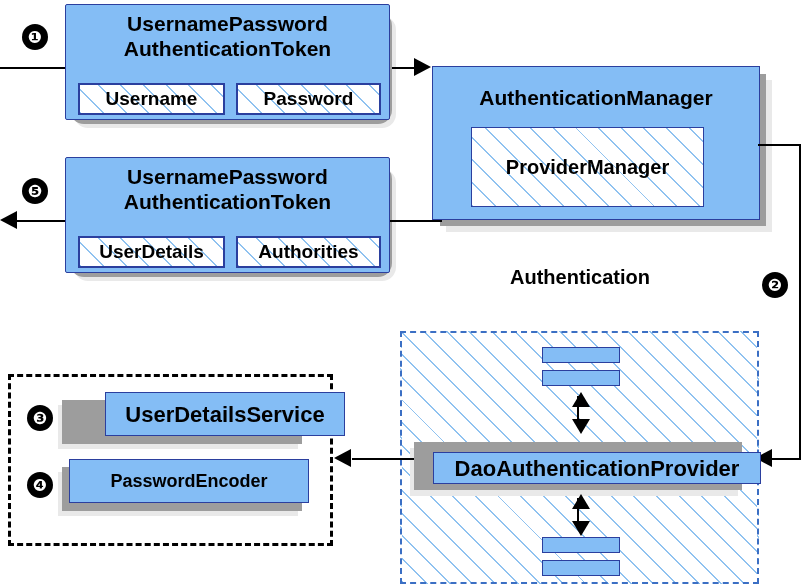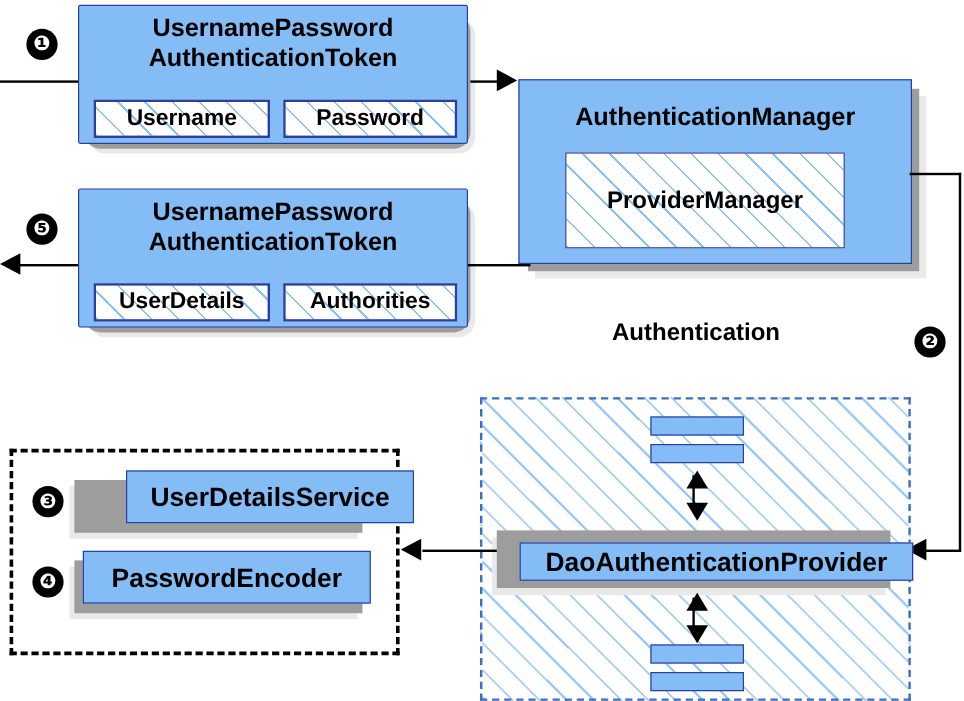--- a/index.html
+++ b/index.html
@@ -161,16 +161,16 @@
   <div class="shadow-far" style="left:58px;top:405px;width:240px;height:44px;"></div>
   <div class="shadow-near" style="left:62px;top:400px;width:240px;height:44px;"></div>
   <div class="node blue" style="left:69px;top:392px;width:240px;height:44px;margin-left:36px;">
     <span class="t-title" style="font-size:22px;">UserDetailsService</span>
   </div>
 
   <div class="bullet" style="left:27px;top:472px;">❹</div>
   <div class="shadow-far" style="left:58px;top:472px;width:240px;height:44px;"></div>
   <div class="shadow-near" style="left:62px;top:467px;width:240px;height:44px;"></div>
   <div class="node blue" style="left:69px;top:459px;width:240px;height:44px;">
-    <span class="t-title" style="font-size:22px;">PasswordEncoder</span>
+    <span class="t-title" style="font-size:18px;">PasswordEncoder</span>
   </div>
 
 </div>
 
 </body></html>

